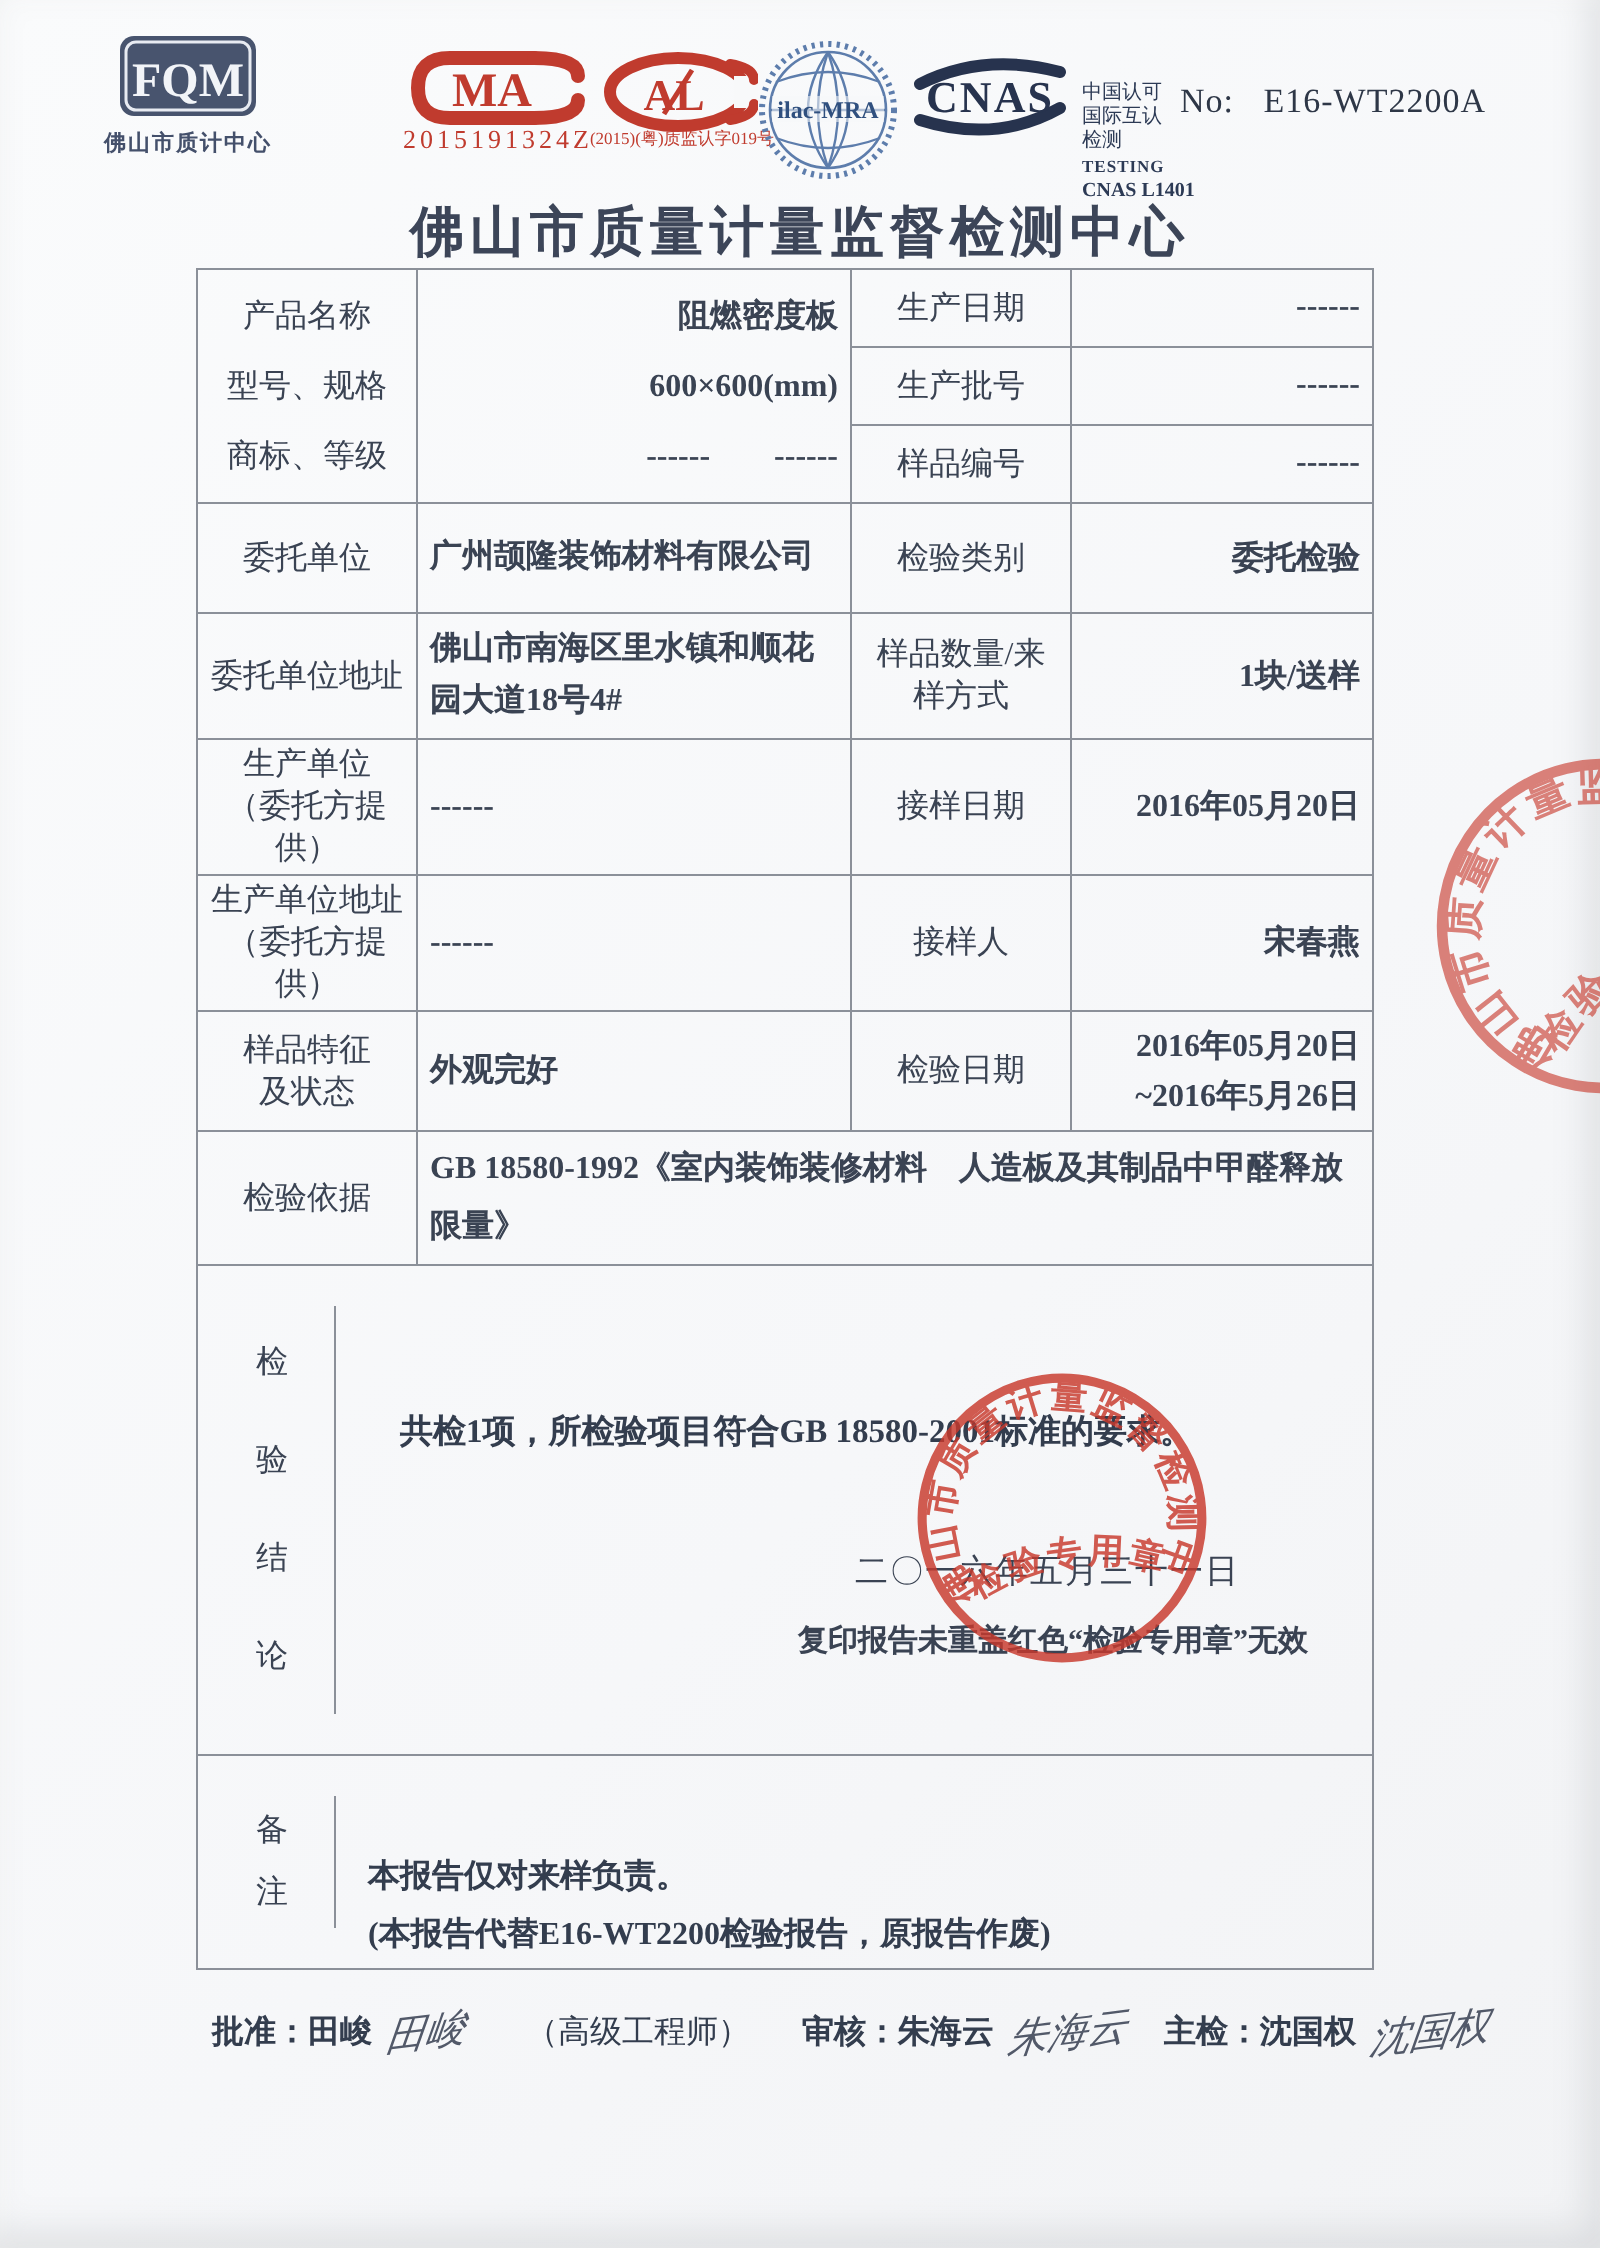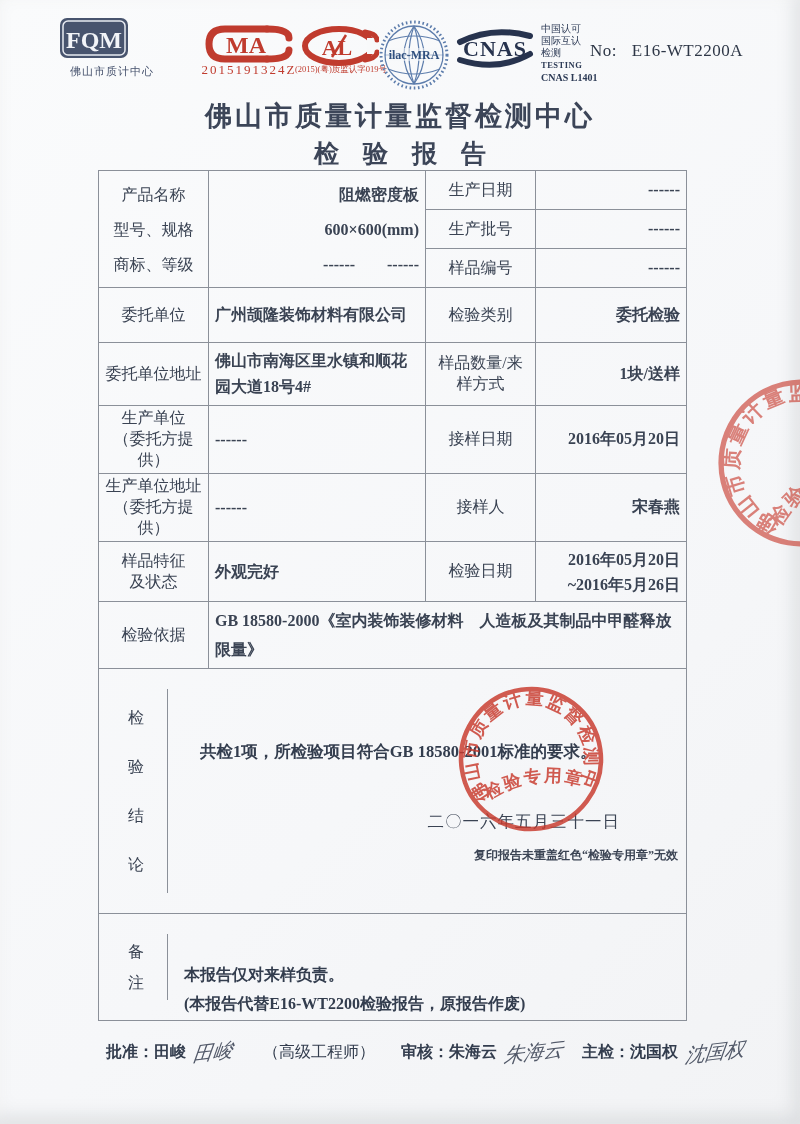--- a/index.html
+++ b/index.html
@@ -13,21 +13,21 @@
     margin:0 auto;
     background:linear-gradient(135deg,#fafbfc 0%,#f6f7f9 60%,#f2f3f5 100%);
     overflow:hidden;
     color:#3a4353;
     box-shadow:inset -6px -8px 18px rgba(120,125,135,.18), inset 2px 2px 8px rgba(255,255,255,.6);
   }
 
   
   .logos { position:relative; height:96px; }
   .abs { position:absolute; }
-  .fqm-caption { font-size:11px; font-weight:normal; color:#44506b; letter-spacing:1px; text-align:right; width:120px; }
+  .fqm-caption { font-size:11px; font-weight:bold; color:#44506b; letter-spacing:1px; text-align:center; width:120px; }
   .cma-number { font-size:13px; color:#c03b2e; letter-spacing:2px; text-align:center; width:100px; }
   .cal-number { font-size:8.5px; color:#c03b2e; text-align:center; width:100px; }
   .cnas-text { font-size:10px; color:#2c3a55; line-height:12px; }
   .cnas-text .en { font-size:8.5px; font-weight:bold; letter-spacing:.5px; }
   .cnas-text .code { font-size:10px; font-weight:bold; margin-top:1px; }
   .report-no { font-size:17px; font-weight:normal; color:#2e3747; letter-spacing:.5px; }
 
   
   .org-title { text-align:center; font-size:27px; font-weight:bold; letter-spacing:3px; color:#3c4558; margin-top:2px; }
   .doc-title { text-align:center; font-size:25px; font-weight:bold; letter-spacing:24px; color:#3c4558; margin-top:3px; text-indent:24px; }
@@ -53,21 +53,21 @@
     width:62px; flex:0 0 62px;
     border-right:1px solid #8b9099;
     display:flex; align-items:center; justify-content:center;
     text-align:center; white-space:pre-line;
   }
   .vl-tall { line-height:49px; font-size:16px; }
   .vl-short{ line-height:31px; font-size:16px; }
   .ccontent { position:relative; flex:1 1 auto; }
   .concl-text { position:absolute; left:32px; top:52px; font-weight:bold; color:#333d4e; font-size:16.5px; }
   .concl-date { position:absolute; right:60px; top:122px; font-size:16.5px; letter-spacing:1px;text-align:center; }
-  .concl-note { position:absolute; right:2px; top:158px; font-size:12px; font-weight:bold; }
+  .concl-note { position:absolute; right:26px; top:158px; font-size:15px; font-weight:bold; }
   .remark-lines { padding:8px 4px 6px 16px; font-weight:bold; color:#333d4e; font-size:16px; line-height:29px; white-space:pre-line; }
 
   
   .sigrow { margin:18px 0 0 106px; display:flex; align-items:center; font-size:16px; color:#333d4e; }
   .siglabel { font-weight:bold; white-space:nowrap; }
   .sig {
     font-family:"DejaVu Serif", serif; font-style:italic;
     font-size:20px; color:#3c4456; opacity:.88;
     transform:rotate(-7deg) skewX(-14deg);
     margin:0 4px 0 7px; white-space:nowrap;
@@ -128,36 +128,35 @@
       <text x="36" y="40" text-anchor="middle" font-size="12" font-weight="bold" fill="#30507f">ilac-MRA</text>
     </svg>
 
     <svg class="abs" style="left:452px;top:27px" width="86" height="42" viewBox="0 0 86 42">
       <g fill="none" stroke="#27334e" stroke-width="6" stroke-linecap="round">
         <path d="M 8,15 Q 40,-1 78,9"></path>
         <path d="M 8,33 Q 46,45 78,27"></path>
       </g>
       <text x="43" y="29" text-anchor="middle" font-size="22" font-weight="bold" fill="#27334e" letter-spacing="1">CNAS</text>
     </svg>
-    <div class="abs cnas-text" style="left:541px;top:23px">
+    <div class="abs cnas-text" style="left:541px;top:41px">
       <div>中国认可</div>
       <div>国际互认</div>
       <div>检测</div>
       <div class="en">TESTING</div>
       <div class="code">CNAS L1401</div>
     </div>
 
     <div class="abs report-no" style="left:590px;top:41px">
       <span>No:</span>
       <span style="margin-left:10px">E16-WT2200A</span>
     </div>
   </div>
 
   <div class="org-title">佛山市质量计量监督检测中心</div>
-  <div class="doc-title">检验报告</div>
 
 
   <table class="rep">
     <colgroup>
         <col style="width:110px">
         <col style="width:217px">
         <col style="width:110px">
         <col style="width:151px">
       </colgroup>
     <tbody>
@@ -210,21 +209,21 @@
     <tr>
       <td class="lab" style="height:55px">样品特征
 及状态</td>
       <td class="vall">外观完好</td>
       <td class="lab">检验日期</td>
       <td class="valc" style="line-height:25px">2016年05月20日
 ~2016年5月26日</td>
     </tr>
     <tr>
       <td class="lab" style="height:62px">检验依据</td>
-      <td class="vall" colspan="3" style="line-height:29px">GB 18580-2000《室内装饰装修材料　人造板及其制品中甲醛释放
+      <td class="vall" colspan="3" style="line-height:29px">GB 18580-1992《室内装饰装修材料　人造板及其制品中甲醛释放
 限量》</td>
     </tr>
     <tr>
       <td class="p0" colspan="4" style="height:204px">
         <div class="split" style="height:204px">
           <div class="vlabel vl-tall">检
 验
 结
 论</div>
           <div class="ccontent">

